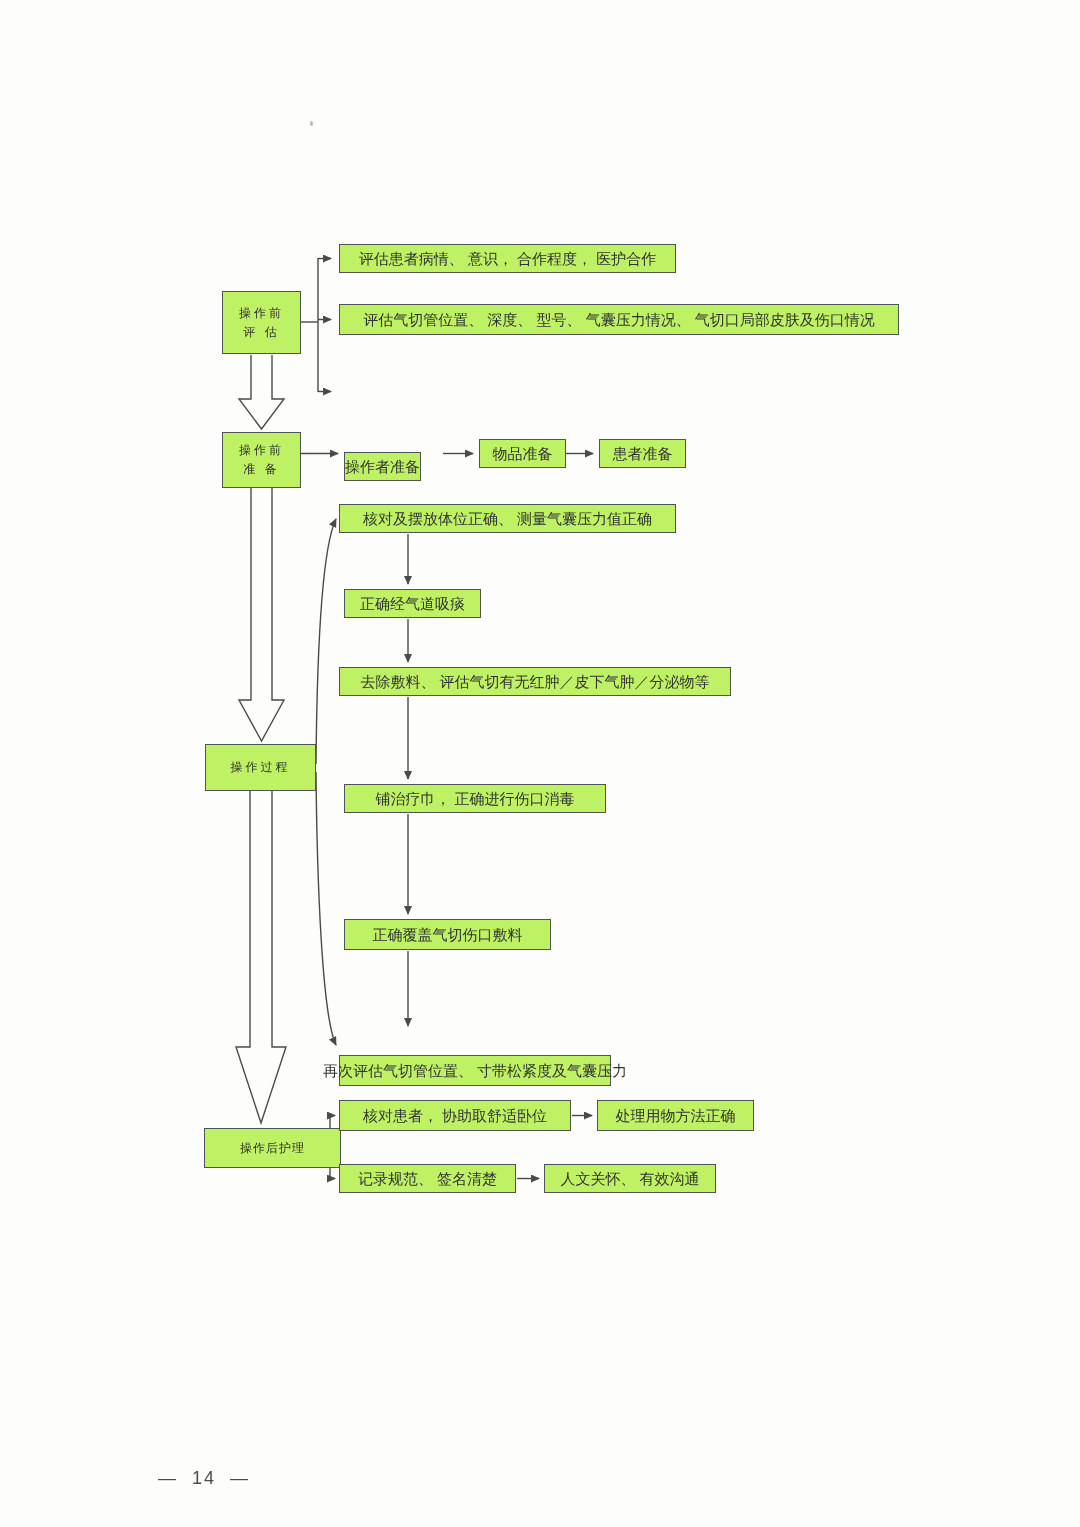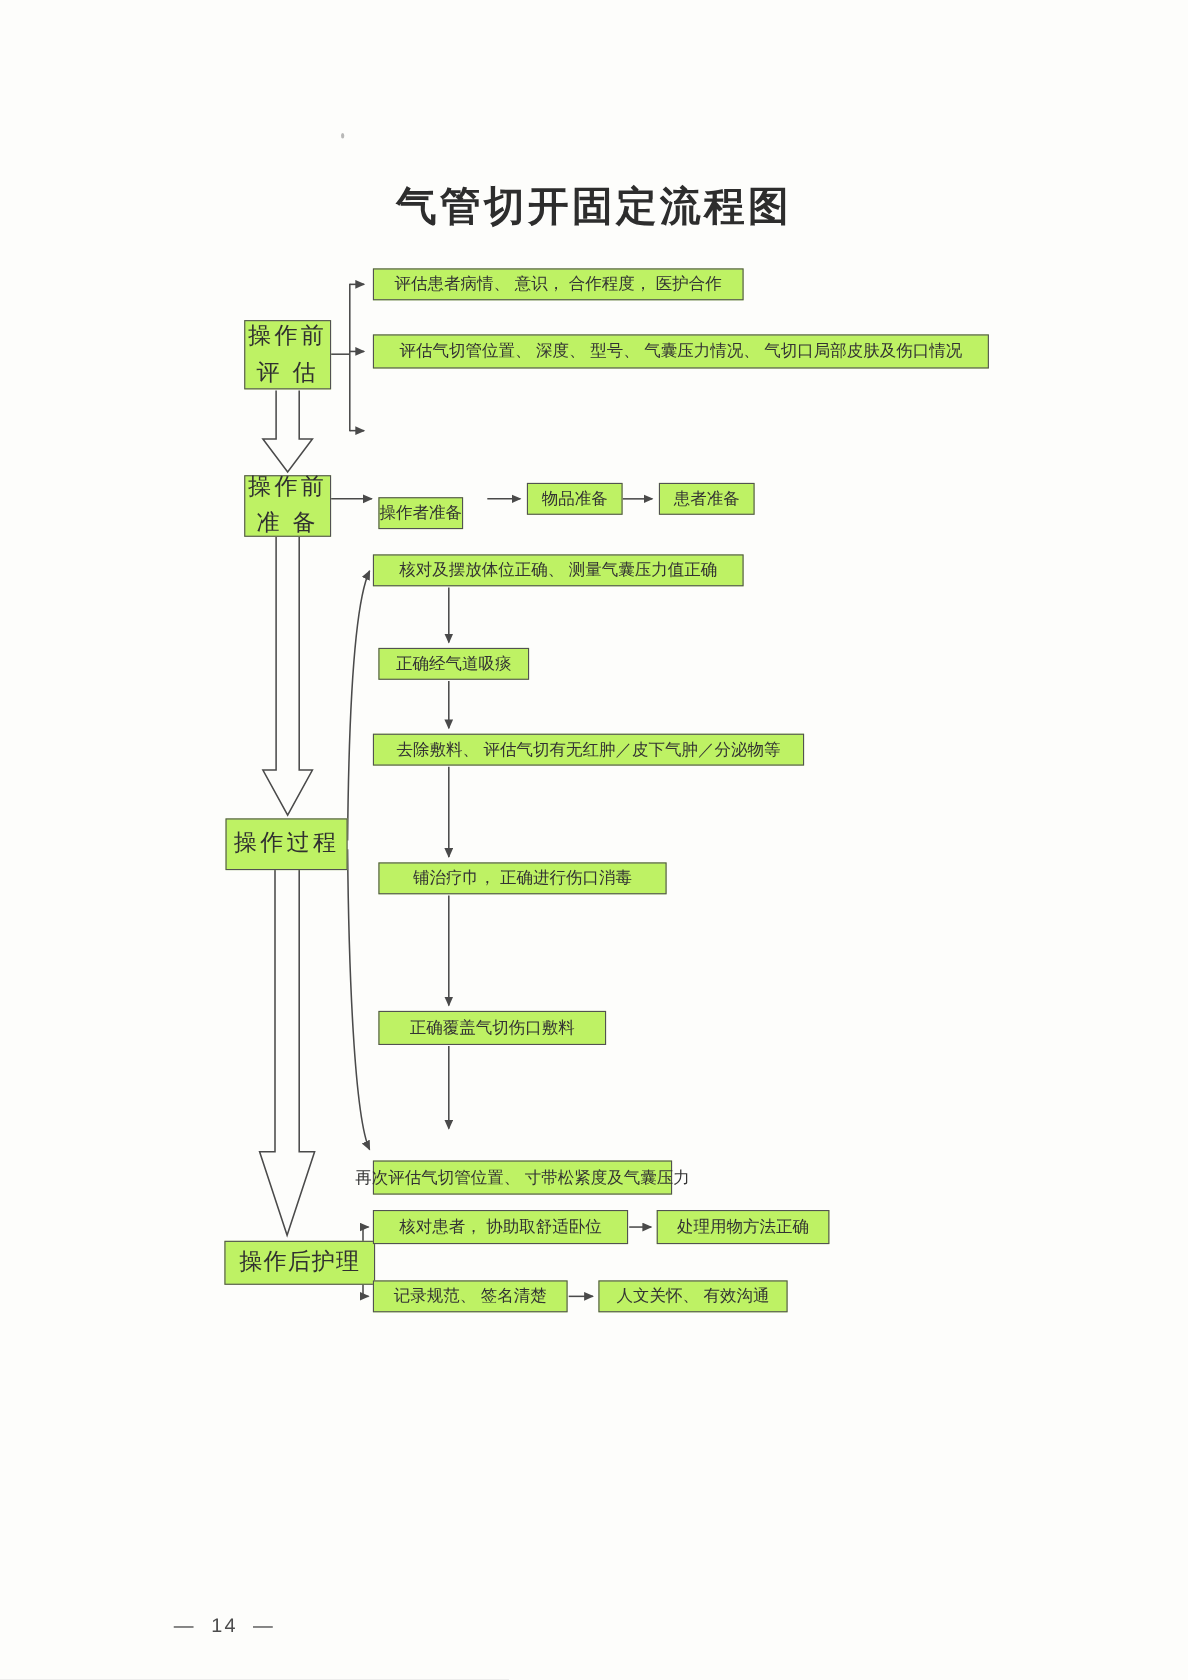--- a/index.html
+++ b/index.html
@@ -15,21 +15,21 @@
     font-size:37px; font-weight:700; color:#2d2d2d; letter-spacing:3px;
   }
   .connectors { position:absolute; left:0; top:0; pointer-events:none; }
   .box {
     position:absolute; border:1.6px solid #525252; background:#bef264;
     display:flex; align-items:center; justify-content:center;
     font-size:15px; color:#333; line-height:1.2; white-space:nowrap;
     padding:1px 4px;
   }
   .stage {
-    flex-direction:column; font-size:21px; letter-spacing:3px; color:#303030;
+    flex-direction:column; font-size:12px; letter-spacing:3px; color:#303030;
     line-height:1.55;
   }
   .stage-one-line { flex-direction:row; }
   
   .b-s1{left:222px;top:291px;width:79px;height:63px;}
   .b-s2{left:222px;top:432px;width:79px;height:56px;}
   .b-s3{left:205px;top:744px;width:111px;height:47px;}
   .b-s4{left:204px;top:1128px;width:137px;height:40px; letter-spacing:1px;}
   
   .b-a1{left:339px;top:244px;width:337px;height:29px;}
@@ -58,21 +58,20 @@
   .speck { position:absolute; left:310px; top:121px; width:3px; height:5px;
     background:#8a8a8a; border-radius:50%; opacity:.6; }
 </style>
 </head>
 <body>
 
 <div class="page">
 
   <div class="speck"></div>
 
-  <div class="title">气管切开固定流程图</div>
 
   <svg class="connectors" width="1080" height="1527" viewBox="0 0 1080 1527">
     <defs>
       <marker id="ah" markerWidth="10" markerHeight="9" refX="8" refY="4" orient="auto" markerUnits="userSpaceOnUse">
         <path d="M0,0 L9,4 L0,8 Z" fill="#4a4a4a"></path>
       </marker>
     </defs>
 
     <g stroke="#4a4a4a" stroke-width="1.4" fill="none">
       <path d="M301,322 H318"></path>

